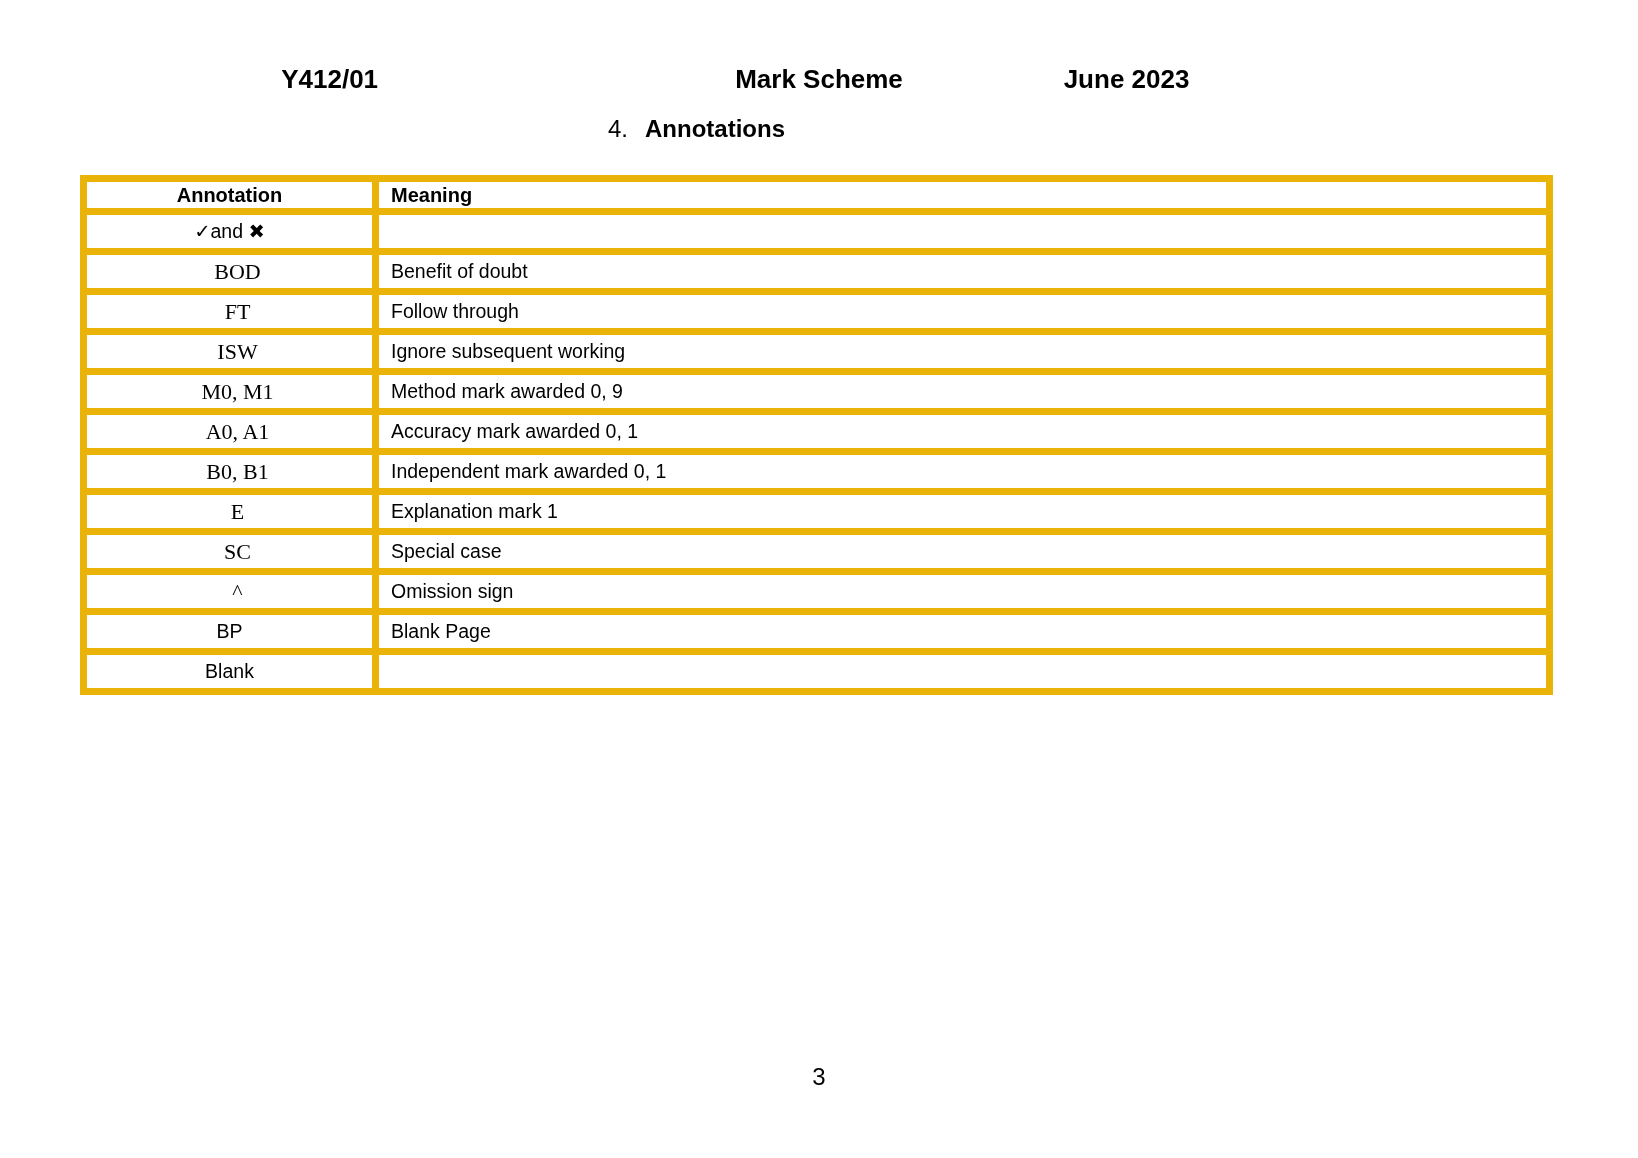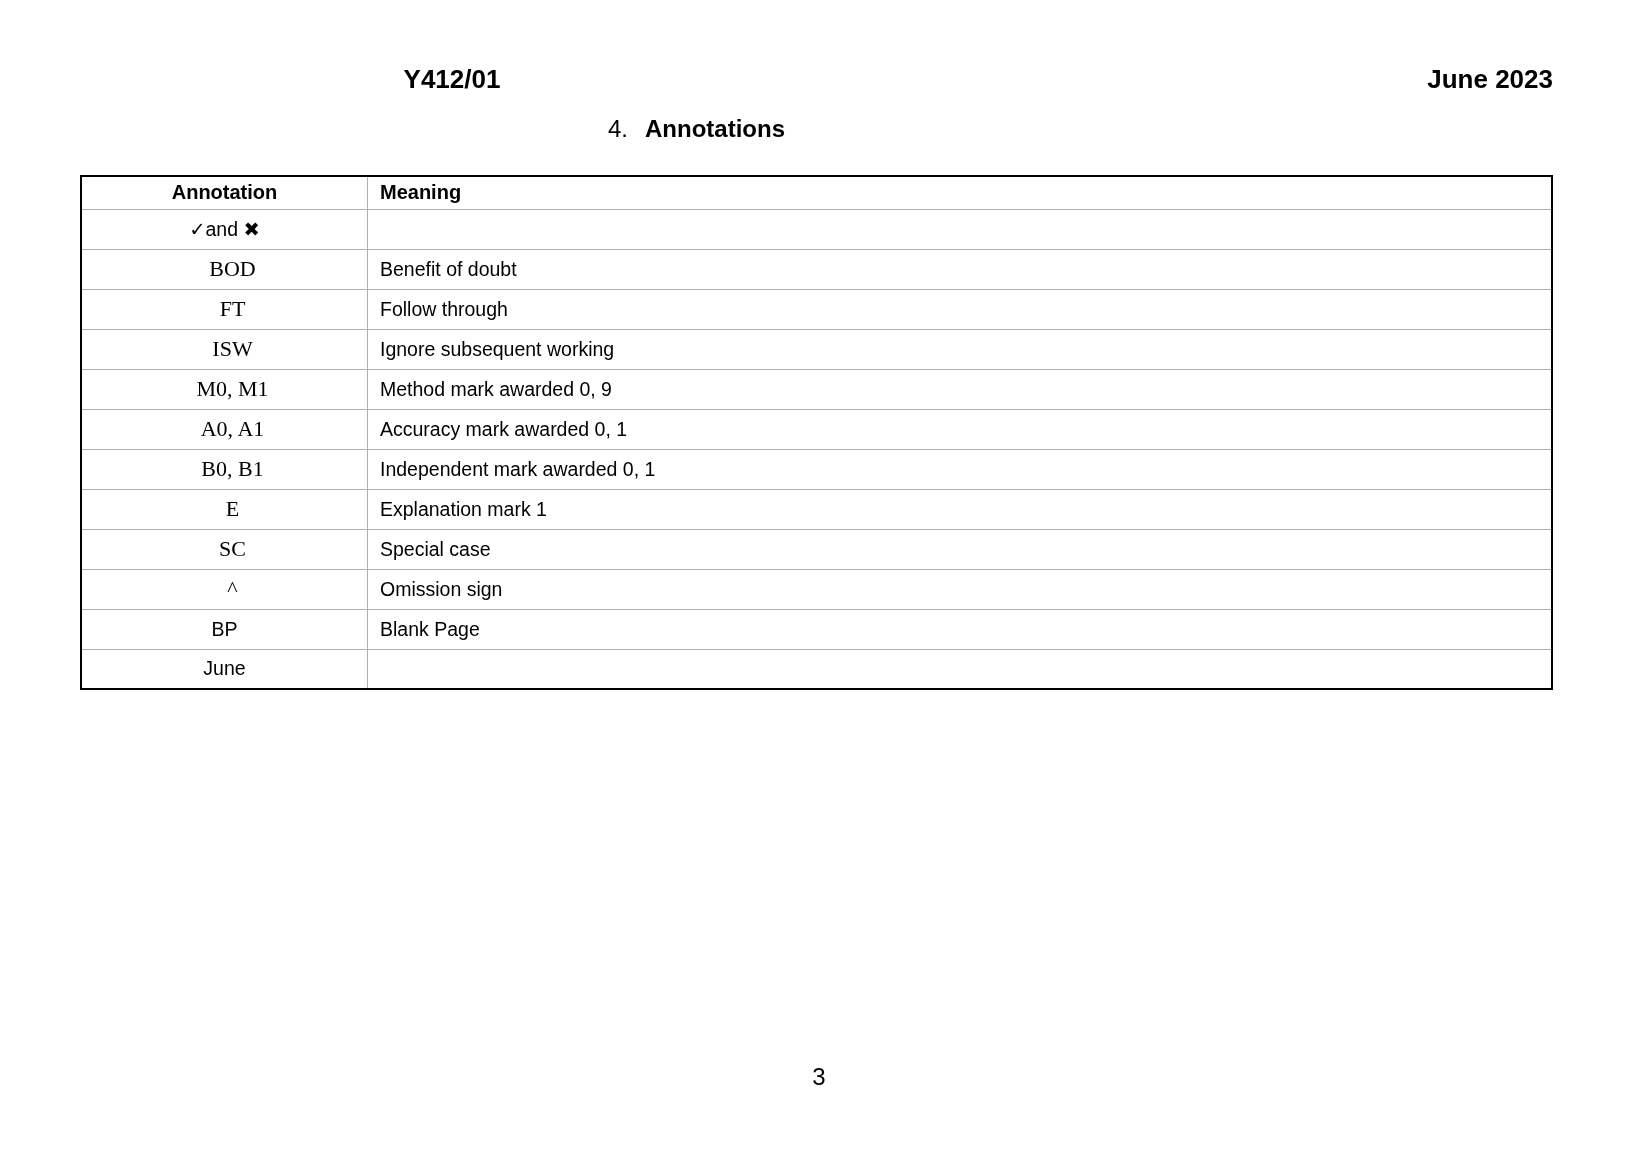--- a/index.html
+++ b/index.html
@@ -9,36 +9,36 @@
     font-family: "Liberation Sans", "DejaVu Sans", sans-serif;
     position: relative; overflow: hidden;
   }
   .doc-header {
     position: absolute; top: 64px; left: 85px; width: 1468px;
     display: flex; align-items: baseline;
     font-weight: bold; font-size: 26px; line-height: 30px;
   }
   .doc-header .h-left   { flex: 1; text-align: center; }
   .doc-header .h-center { flex: 1; text-align: center; }
-  .doc-header .h-right  { flex: 1; text-align: right; }
+  .doc-header .h-right  { flex: 1; }
 
   .section-heading {
     position: absolute; top: 115px; left: 590px;
     font-size: 24px; line-height: 28px; white-space: nowrap; margin-left: 18px;
   }
   .section-heading .sec-num { font-weight: normal; }
   .section-heading .sec-title { font-weight: bold; margin-left: 17px; }
 
   table.annotations {
     position: absolute; left: 80px; top: 175px; width: 1473px;
     border-collapse: collapse; table-layout: fixed;
     border: 2px solid #000;
   }
   .annotations th, .annotations td {
-    border: 1px solid #eab308;
+    border: 7px solid #eab308;
     padding: 0; margin: 12px;
     vertical-align: middle;
     overflow: hidden; white-space: nowrap;
   }
   .annotations thead tr { height: 33px; }
   .annotations tbody tr { height: 40px; }
   .col-annotation { width: 285px; text-align: center; }
   .col-meaning    { text-align: left; padding-left: 12px !important; }
   .annotations th { font-weight: bold; font-size: 20px; }
   td.col-meaning  { font-size: 19.5px; }
@@ -48,20 +48,21 @@
   .page-number {
     position: absolute; top: 1063px; left: 0; width: 1638px;
     text-align: center; font-size: 24px; line-height: 28px;
   }
 </style>
 </head>
 <body>
 
 <div class="doc-header">
   <span class="h-left">Y412/01</span>
+  <span class="h-center">Mark Scheme</span>
   <span class="h-right">June 2023</span>
 </div>
 
 <div class="section-heading">
   <span class="sec-num">4.</span><span class="sec-title">Annotations</span>
 </div>
 
 <table class="annotations">
   <thead>
     <tr>
@@ -108,19 +109,19 @@
       </tr>
       <tr>
         <td class="col-annotation serif-cell">^</td>
         <td class="col-meaning">Omission sign</td>
       </tr>
       <tr>
         <td class="col-annotation sans-cell">BP</td>
         <td class="col-meaning">Blank Page</td>
       </tr>
       <tr>
-        <td class="col-annotation sans-cell">June</td>
+        <td class="col-annotation sans-cell">Blank</td>
         <td class="col-meaning"></td>
       </tr>
     </tbody>
 </table>
 
 <div class="page-number">3</div>
 
 </body></html>

